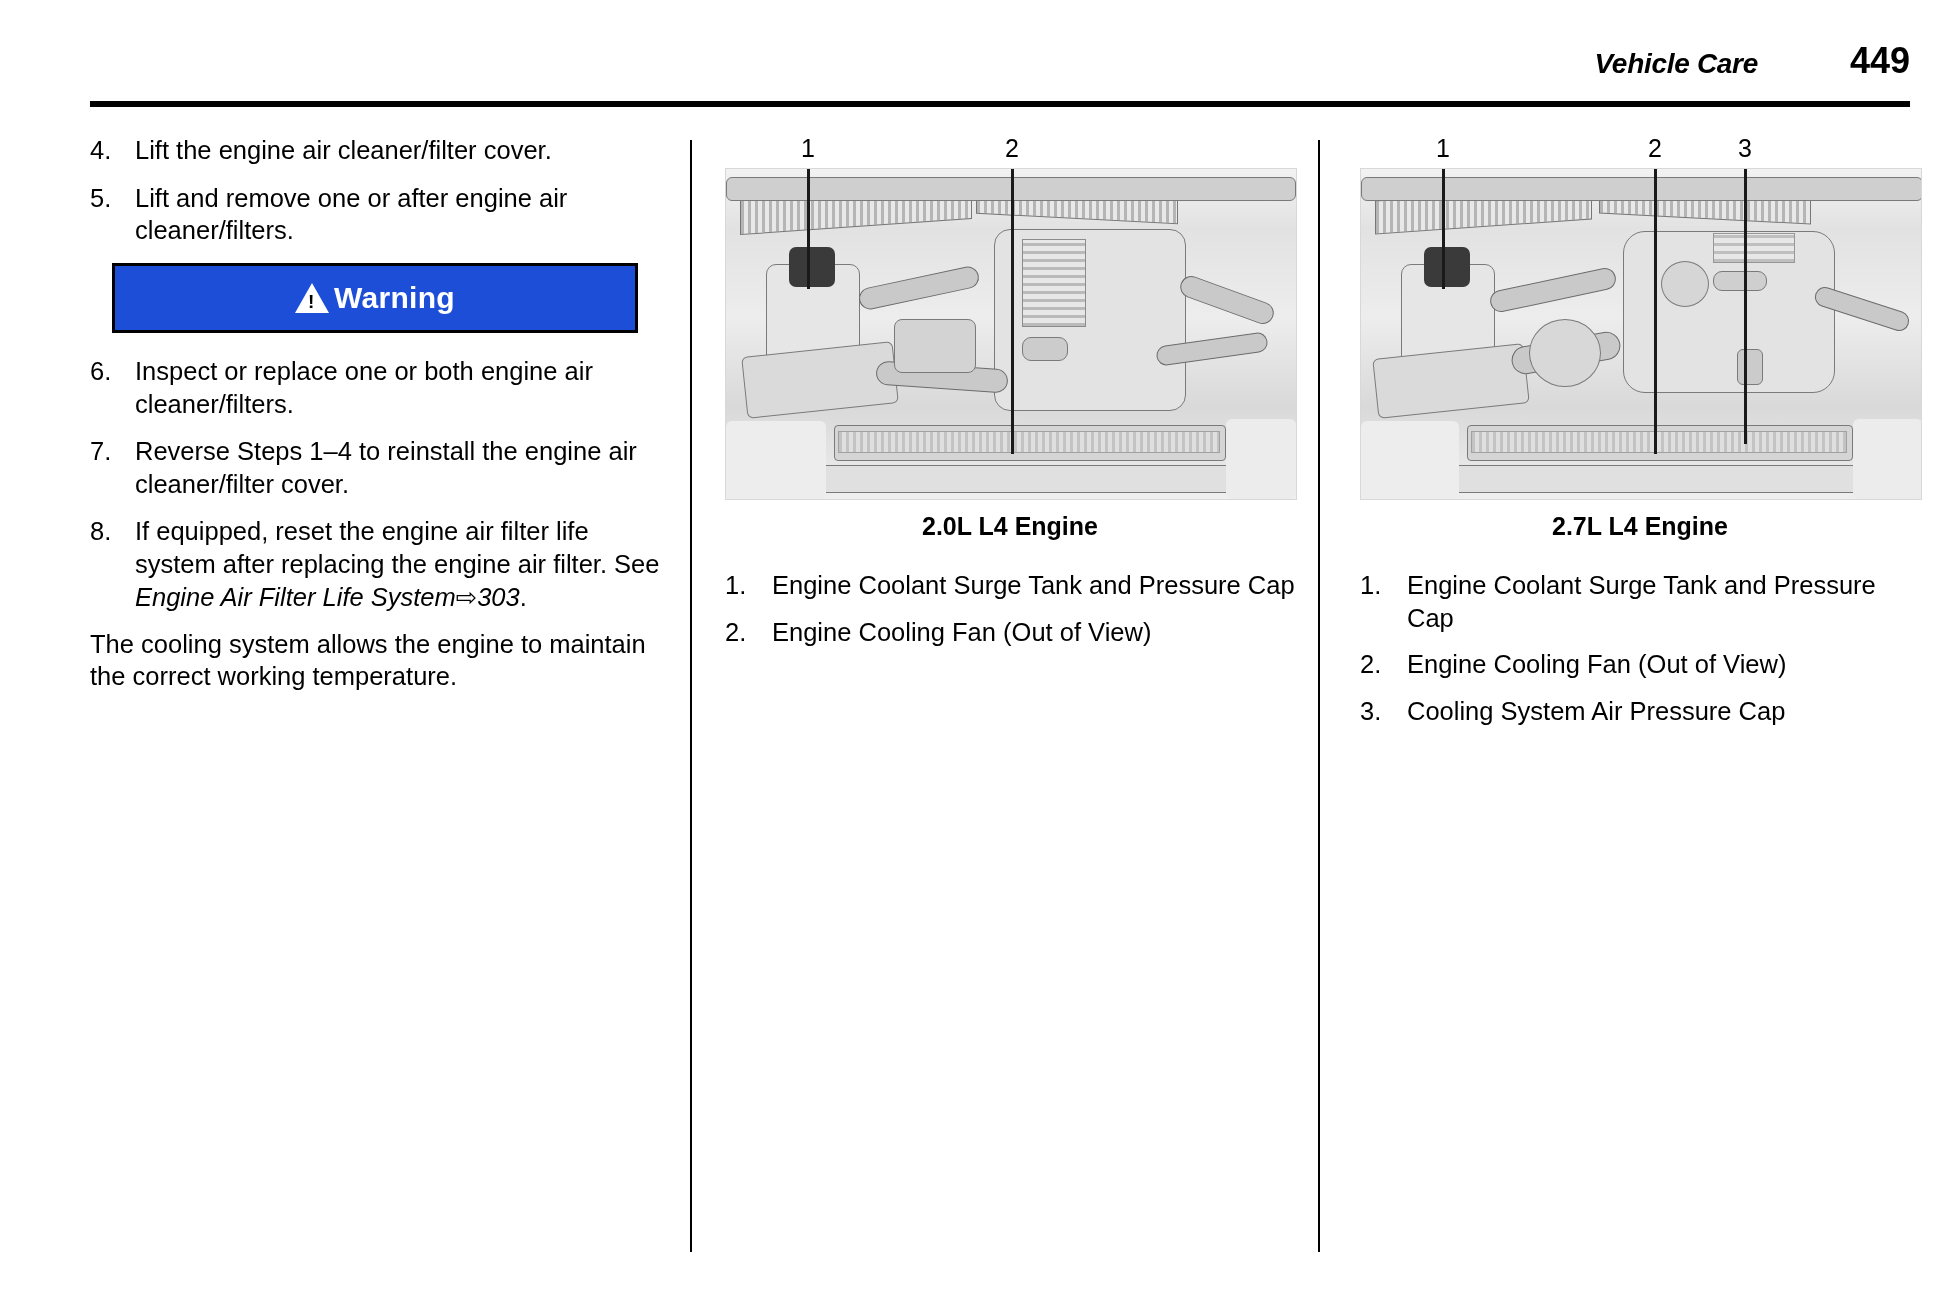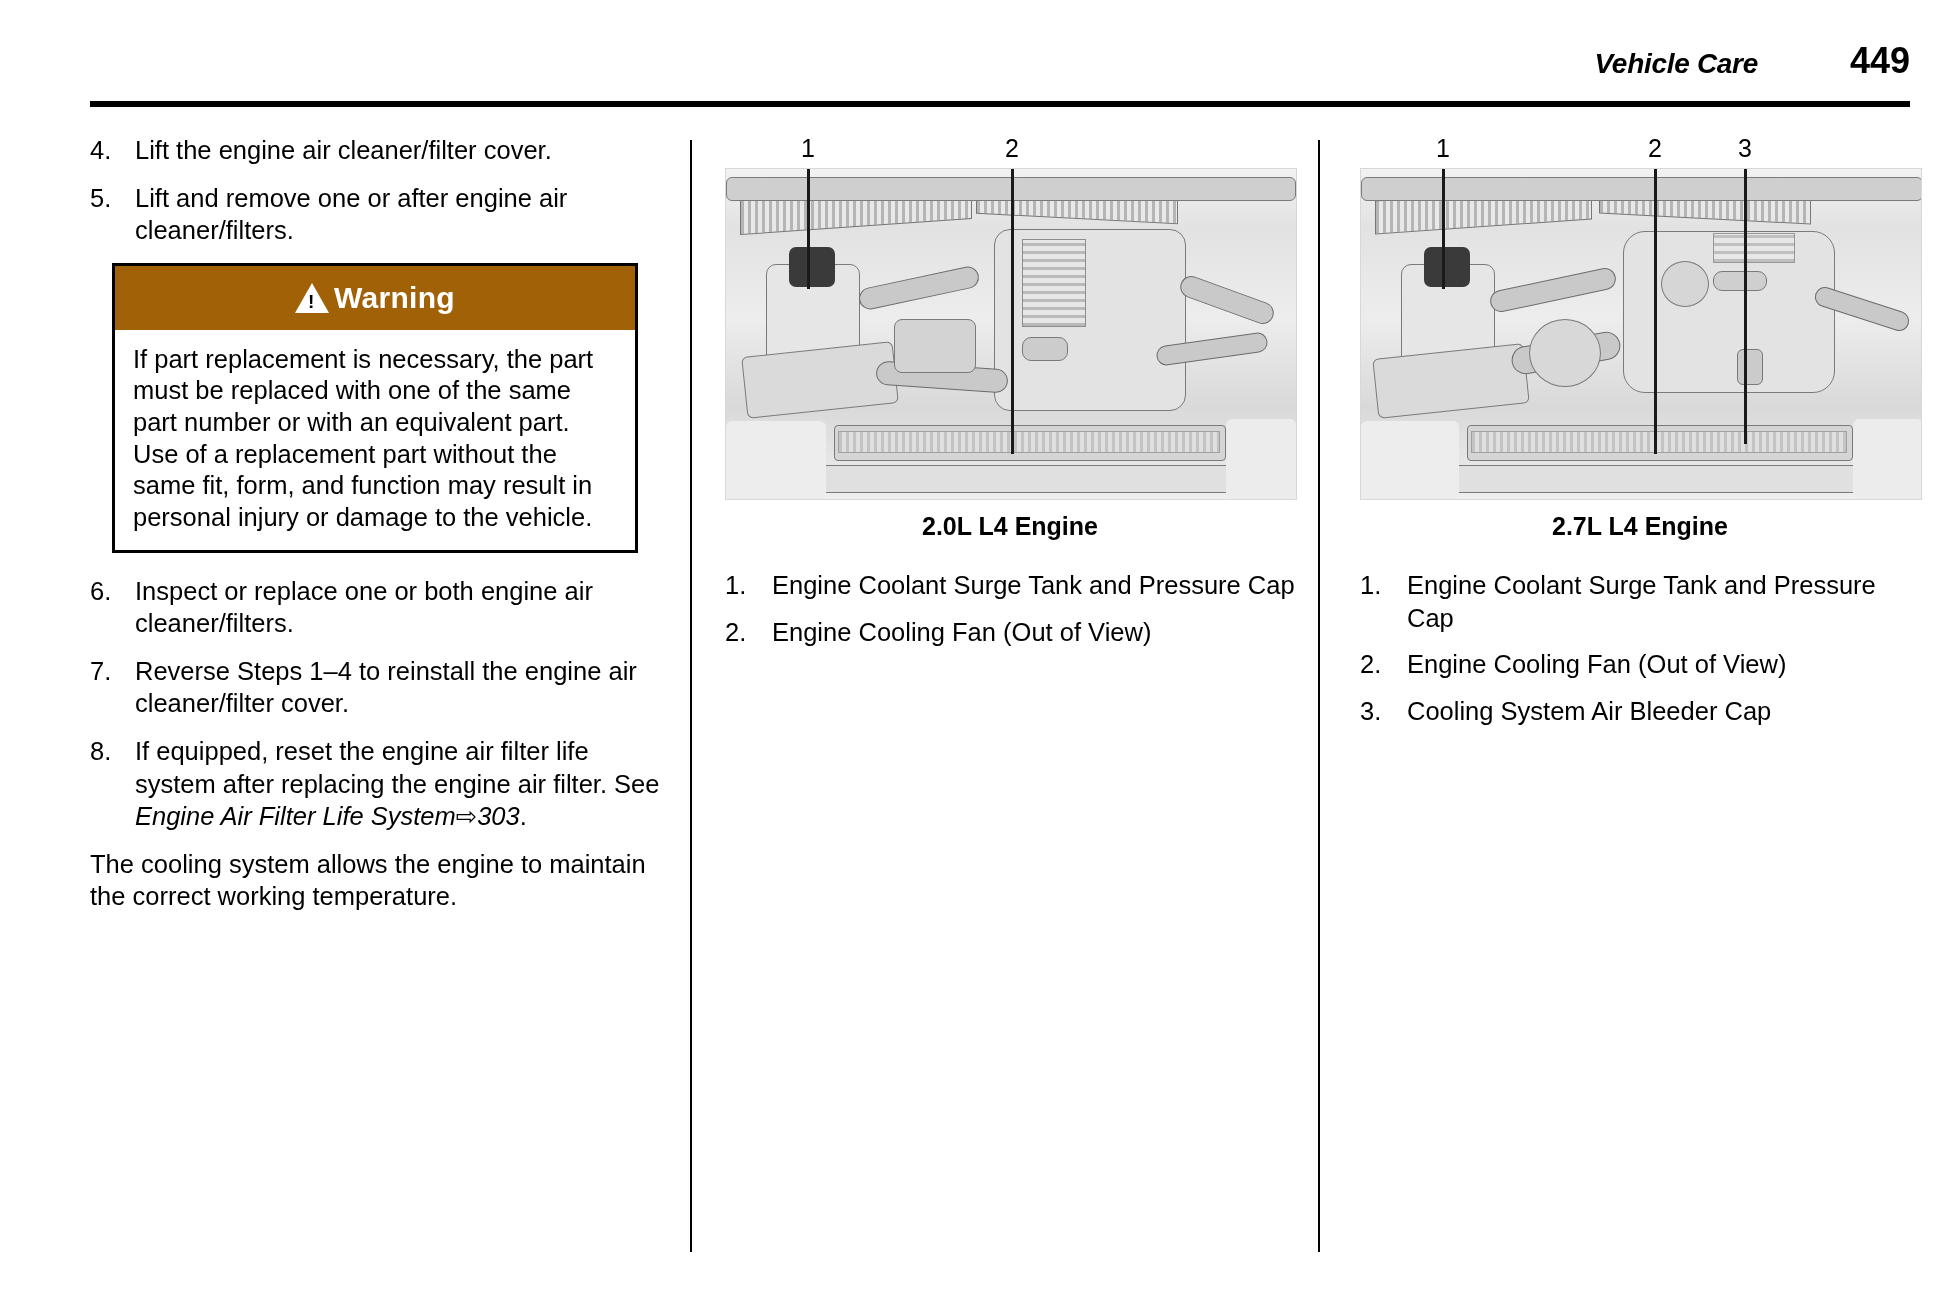--- a/index.html
+++ b/index.html
@@ -89,21 +89,21 @@
   .step-text { flex: 1; }
   .step-text i { font-style: italic; margin-top: 32px; }
 
   
   .warning {
     margin: 16px 0 22px 22px;
     width: 520px;
     border: 3px solid #000;
   }
   .warning-head {
-    background: #a16207;
+    background: #1d4ed8;
     color: #fff;
     height: 64px;
     display: flex;
     align-items: center;
     justify-content: center;
     gap: 5px;
   }
   .warning-head .tri {
     width: 0; height: 0;
     border-left: 17px solid transparent;
@@ -235,21 +235,20 @@
         <span class="step-num">5.</span>
         <span class="step-text">Lift and remove one or after engine air cleaner/filters.</span>
       </li>
     </ul>
 
     <div class="warning">
       <div class="warning-head">
         <span class="tri"></span>
         <span class="warning-title">Warning</span>
       </div>
-      <div class="warning-body">If part replacement is necessary, the part must be replaced with one of the same part number or with an equivalent part. Use of a replacement part without the same fit, form, and function may result in personal injury or damage to the vehicle.</div>
     </div>
 
     <ul class="steps">
       <li class="step">
         <span class="step-num">6.</span>
         <span class="step-text">Inspect or replace one or both engine air cleaner/filters.</span>
       </li>
       <li class="step">
         <span class="step-num">7.</span>
         <span class="step-text">Reverse Steps 1–4 to reinstall the engine air cleaner/filter cover.</span>
@@ -363,19 +362,19 @@
         <li class="step">
           <span class="step-num">1.</span>
           <span class="step-text">Engine Coolant Surge Tank and Pressure Cap</span>
         </li>
         <li class="step">
           <span class="step-num">2.</span>
           <span class="step-text">Engine Cooling Fan (Out of View)</span>
         </li>
         <li class="step">
           <span class="step-num">3.</span>
-          <span class="step-text">Cooling System Air Bleeder Cap</span>
+          <span class="step-text">Cooling System Air Pressure Cap</span>
         </li>
       </ul>
     </div>
   </div>
 
 </div>
 
 </body></html>

